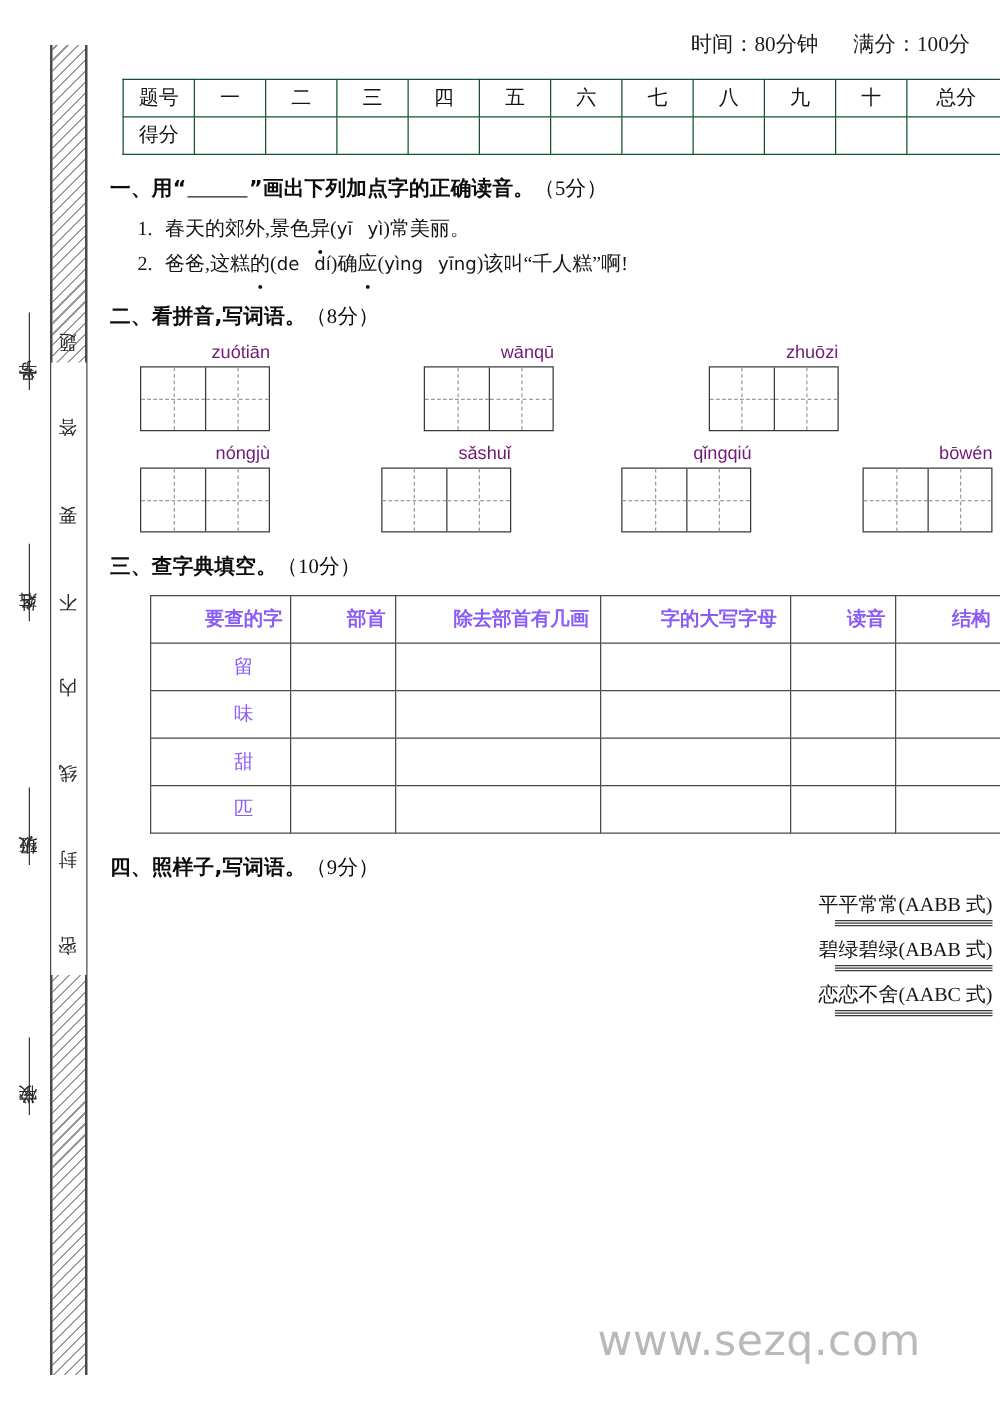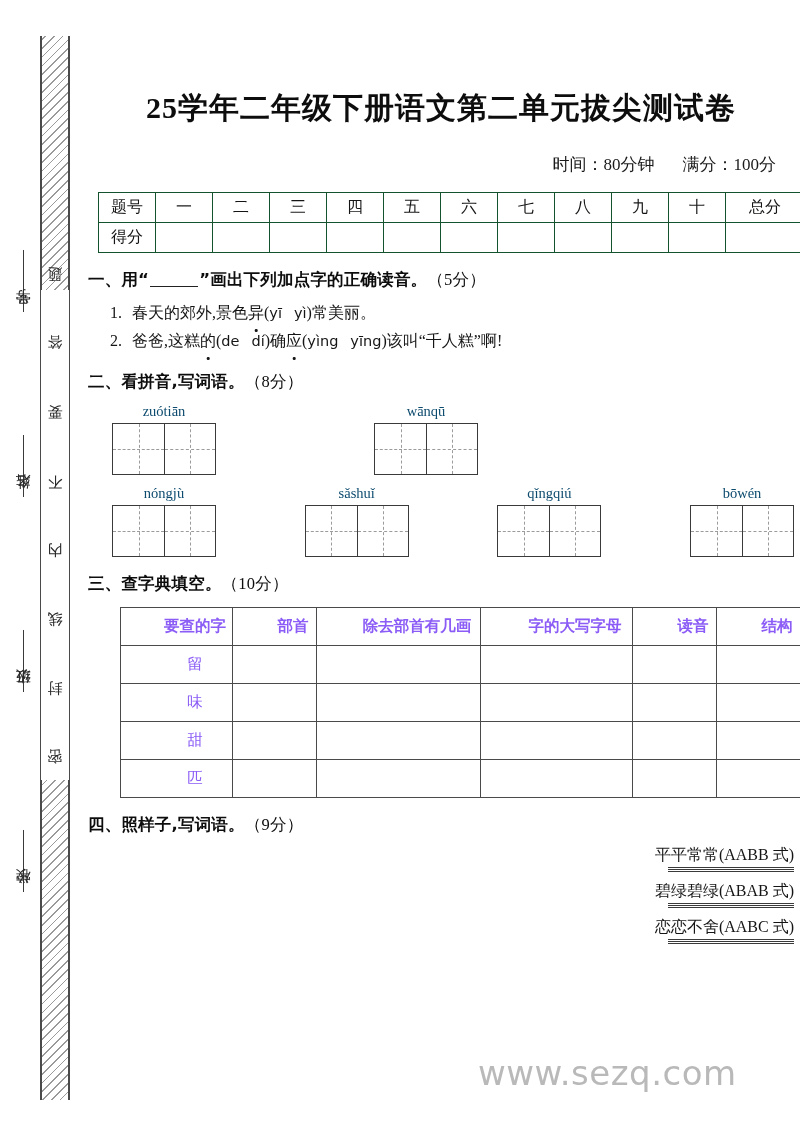--- a/index.html
+++ b/index.html
@@ -115,24 +115,24 @@
   .py{font-family:"DejaVu Sans","Liberation Sans",sans-serif;font-size:14.5px;}
   .sp{display:inline-block;width:12px;}
 
   
   .grid-row{
     display:flex;align-items:flex-end;
     padding:10px 0 0 24px;
   }
   .grid-cell{display:flex;flex-direction:column;align-items:center;}
   .grid-cell .pylabel{
-    display:flex;justify-content:center;
+    display:flex;justify-content:flex-end;
     width:104px;margin-bottom:3px;
-    font-family:Liberation Serif, serif;
-    font-size:14.5px;color:#0c4a6e;
+    font-family:Liberation Sans, sans-serif;
+    font-size:14.5px;color:#701a75;
   }
   .tzg{
     display:flex;width:104px;height:52px;
     border:1.4px solid #3a3a3a;box-sizing:border-box;
   }
   .tzg .half{
     position:relative;width:50%;height:100%;box-sizing:border-box;
   }
   .tzg .half + .half{border-left:1.2px solid #3a3a3a;}
   .tzg .half::before{
@@ -208,21 +208,20 @@
       <div class="rule"></div>
     </div>
     <div class="info-item" style="top: 580px;">
       <div class="lbl">学校</div>
       <div class="rule"></div>
     </div>
   </div>
 
 <div class="page">
 
-  <h1 class="title">25学年二年级下册语文第二单元拔尖测试卷</h1>
 
   <p class="meta">
     <span>时间：80分钟</span><span class="gap"></span><span>满分：100分</span>
   </p>
 
   <table class="score-table">
     <tbody id="score-tbody">
         <tr>
           <td class="hdcell">题号</td>
           <td class="hdcell">一</td>
@@ -282,20 +281,30 @@
           <div class="pylabel">
             <span>wān</span>
             <span>qū</span>
           </div>
           <div class="tzg">
             <div class="half"></div>
             <div class="half"></div>
           </div>
         </div>
         <div class="grid-gap"></div>
+        <div class="grid-cell">
+          <div class="pylabel">
+            <span>zhuō</span>
+            <span>zi</span>
+          </div>
+          <div class="tzg">
+            <div class="half"></div>
+            <div class="half"></div>
+          </div>
+        </div>
         <div class="grid-gap"></div>
       </div>
       <div class="grid-row">
         <div class="grid-cell">
           <div class="pylabel">
             <span>nóng</span>
             <span>jù</span>
           </div>
           <div class="tzg">
             <div class="half"></div>

